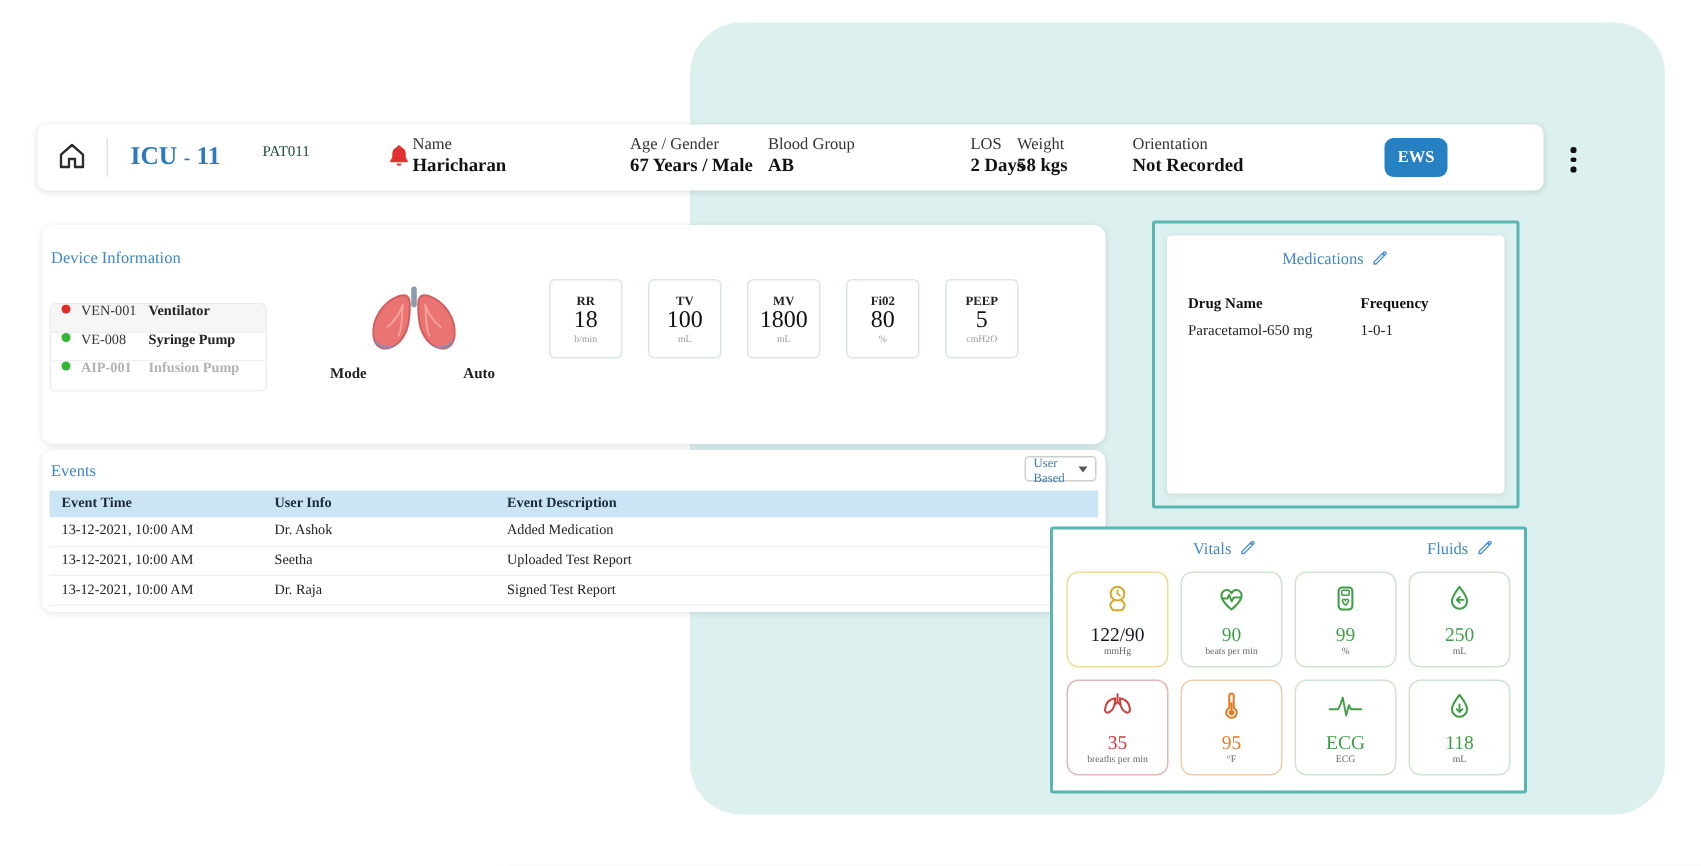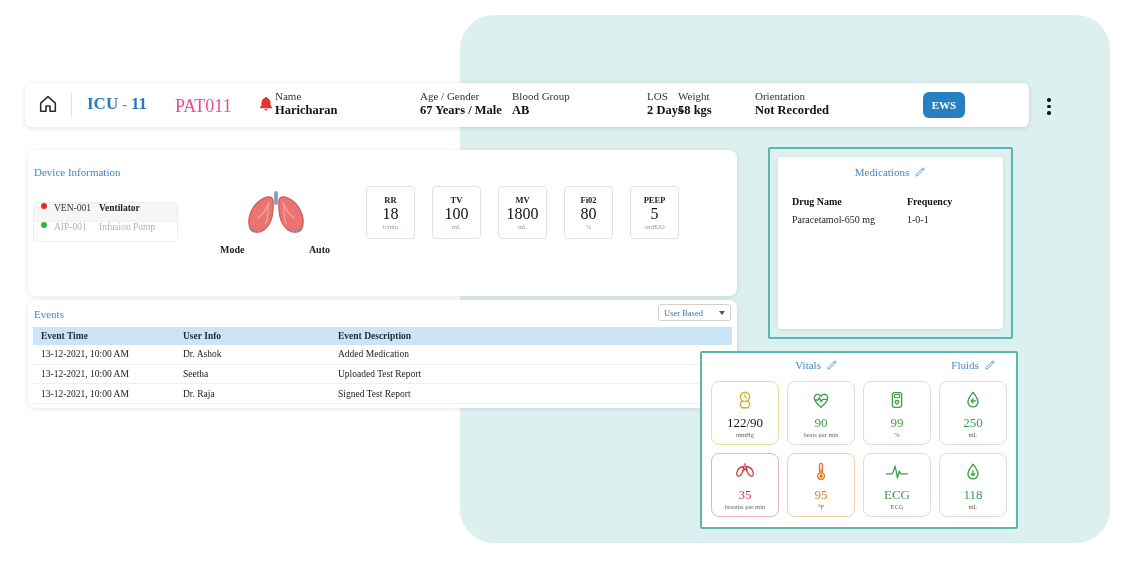--- a/index.html
+++ b/index.html
@@ -10,21 +10,21 @@
   .teal-bg { position:absolute; left:460px; top:15px; width:650px; height:528px;
     background:#dcf0ef; border-radius:34px; }
 
   
   .header { position:absolute; left:25px; top:83px; width:1004px; height:44px;
     background:#fff; border-radius:6px; box-shadow:0 1px 5px rgba(0,0,0,.13); z-index:5; }
   .header .abs { position:absolute; }
   .home-wrap { left:12px; top:10px; }
   .hdr-divider { left:46px; top:9px; width:1px; height:26px; background:#e3e3e3; }
   .icu-title { left:62px; top:11px; font-size:17px; font-weight:bold; color:#2b7abc; }
-  .pat-id { left:150px; top:13px; font-size:18px; color:#ec4899; }
+  .pat-id { left:150px; top:13px; font-size:10px; color:#14532d; }
   .bell-wrap { left:232px; top:12px; }
   .fgroup { top:7px; }
   .fgroup .flabel { font-size:11px; color:#333; line-height:13px; }
   .fgroup .fvalue { font-size:12.5px; font-weight:bold; color:#111; line-height:15px; }
   .ews-btn { left:898px; top:9px; width:42px; height:26px; background:#2680c2; color:#fff;
     border:none; border-radius:6px; font-size:11px; font-weight:bold;
     font-family:"Liberation Serif","DejaVu Serif",serif; cursor:pointer; }
   .kebab { left:1018px; top:13px; display:flex; flex-direction:column; gap:3px; cursor:pointer; padding:2px 4px;}
   .kebab i { width:3.5px; height:3.5px; border-radius:50%; background:#111; display:block; }
 
@@ -36,33 +36,33 @@
   .device-title { position:absolute; left:6px; top:16px; }
   .events-title { position:absolute; left:6px; top:8px; }
 
   .device-list { position:absolute; left:5px; top:52px; width:145px; border:1px solid #ececec; border-radius:4px; overflow:hidden; background:#fff;}
   .device-row { display:flex; height:19px; padding:0 7px; border-bottom:1px solid #f0f0f0; font-size:9.5px; cursor:pointer; background:#fff;}
   .device-row:last-child { border-bottom:none; }
   .device-row.selected { background:#f6f6f6; }
   .device-row .dot { width:6px; height:6px; border-radius:50%; margin-right:7px; flex:none;}
   .device-row .dcode { width:45px; color:#333; }
   .device-row .dname { font-weight:bold; color:#222; }
-  .device-row.dimmed .dcode, .device-row.dimmed .dname { color:#b3b3b3; font-weight:normal; }
+  .device-row.dimmed .dcode, .device-row.dimmed .dname { color:#b3b3b3; font-weight:bold; }
 
   .lungs-wrap { position:absolute; left:203px; top:40px; width:90px; text-align:center; }
   .mode-row { position:absolute; left:192px; top:94px; width:110px; display:flex; justify-content:space-between; font-size:10px; font-weight:bold; color:#222;gap:44px;}
 
   .param-row { position:absolute; left:338px; top:36px; display:flex; gap:17px; }
   .param-card { width:49px; height:53px; border:1px solid #d9e4ee; border-radius:4px; background:#fff;
     display:flex; flex-direction:column; align-items:center; justify-content:center; }
   .param-card .plabel { font-size:8.5px; font-weight:bold; color:#222; }
   .param-card .pvalue { font-size:16px; color:#111; line-height:18px; }
   .param-card .punit { font-size:6.5px; color:#9a9a9a; }
 
-  .filter-dd { position:absolute; right:6px; top:4px; width:73px; height:17px; border:1px solid #cfcfcf;
+  .filter-dd { position:absolute; right:6px; top:4px; width:48px; height:17px; border:1px solid #cfcfcf;
     border-radius:3px; background:#fff; display:flex; align-items:center; justify-content:space-between;
     padding:0 5px; font-size:8.5px; color:#3a78ad; cursor:pointer; }
   .filter-dd .caret { width:0; height:0; border-left:3.5px solid transparent; border-right:3.5px solid transparent; border-top:4px solid #555; }
 
   .ev-table { position:absolute; left:5px; right:5px; top:27px; }
   .ev-head { display:flex; background:#cbe5f6; height:18px; align-items:center; font-size:9.5px; font-weight:bold; color:#1c2b36; }
   .ev-row { display:flex; height:19.7px; align-items:center; font-size:9.5px; color:#222; border-bottom:1px solid #f0f0f0; background:#fff; }
   .ev-c1 { width:150px; padding-left:8px; }
   .ev-c2 { width:155px; }
   .ev-c3 { flex:1; }
@@ -150,20 +150,25 @@
 
 <div class="card device-card">
   <div class="sec-title device-title">Device Information</div>
 
   <div class="device-list">
     <div class="device-row selected">
       <span class="dot" style="background:#e02b2b;"></span>
       <span class="dcode">VEN-001</span>
       <span class="dname">Ventilator</span>
     </div>
+    <div class="device-row">
+      <span class="dot" style="background:#35b535;"></span>
+      <span class="dcode">VE-008</span>
+      <span class="dname">Syringe Pump</span>
+    </div>
     <div class="device-row dimmed">
       <span class="dot" style="background:#35b535;"></span>
       <span class="dcode">AIP-001</span>
       <span class="dname">Infusion Pump</span>
     </div>
   </div>
 
   <div class="lungs-wrap">
     <svg width="64" height="56" viewBox="0 0 64 60">
       <rect x="30" y="1" width="4" height="15" rx="2" fill="#8d9bb0"></rect>

